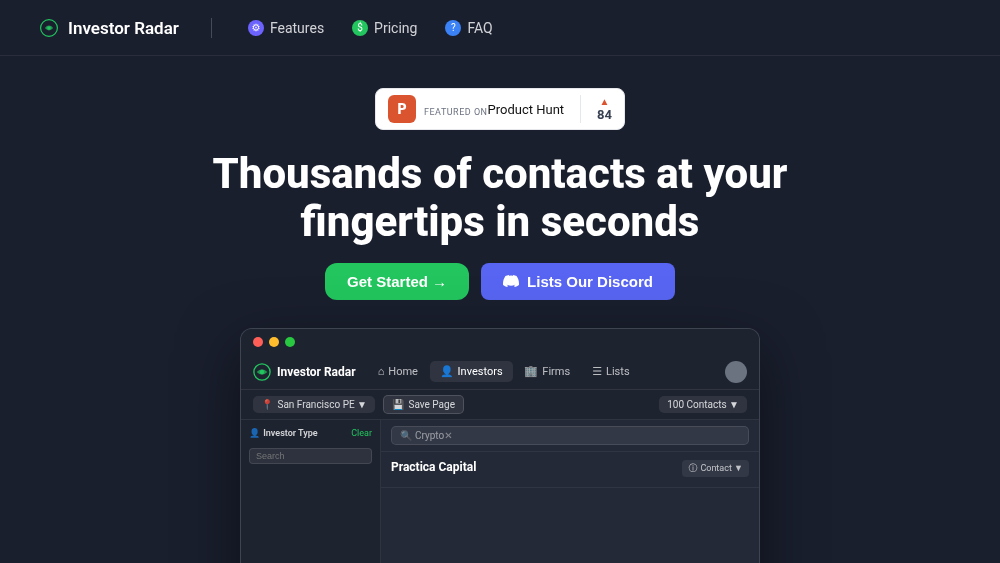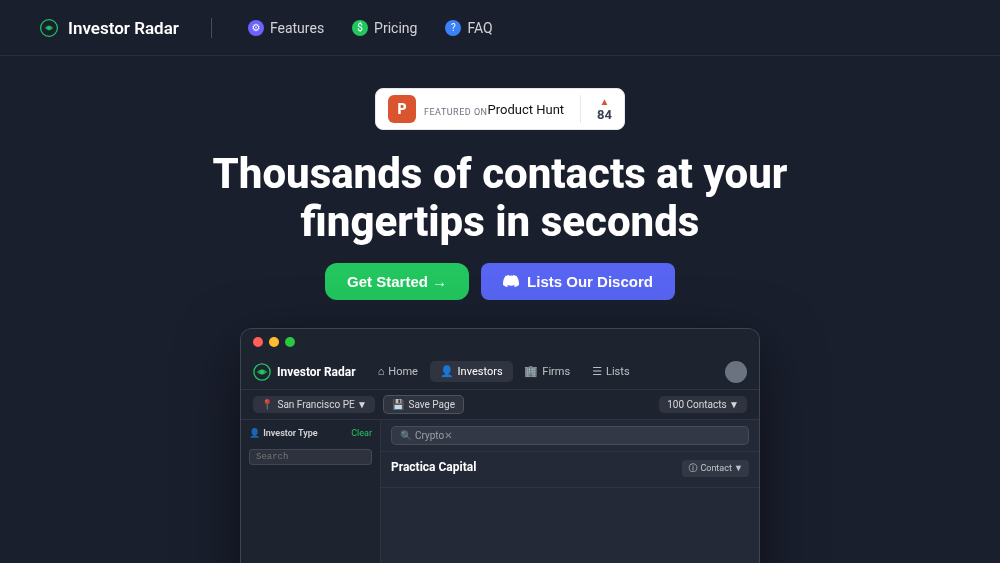--- a/index.html
+++ b/index.html
@@ -290,21 +290,20 @@
     .sc-clear-btn { font-size: 9px; color: #22c55e; cursor: pointer; }
     .sc-search-input {
       background: rgba(255,255,255,0.07);
       border: 1px solid rgba(255,255,255,0.1);
       border-radius: 4px;
       padding: 2px 6px;
       font-size: 9px;
       color: rgba(255,255,255,0.5);
       width: 100%;
       margin-bottom: 5px;
-      font-family: Liberation Mono, monospace;
     }
 
     .sc-main {
       flex: 1;
       background: #242938;
       overflow: hidden;
     }
     .sc-search-row {
       padding: 6px 10px;
       border-bottom: 1px solid rgba(255,255,255,0.06);

